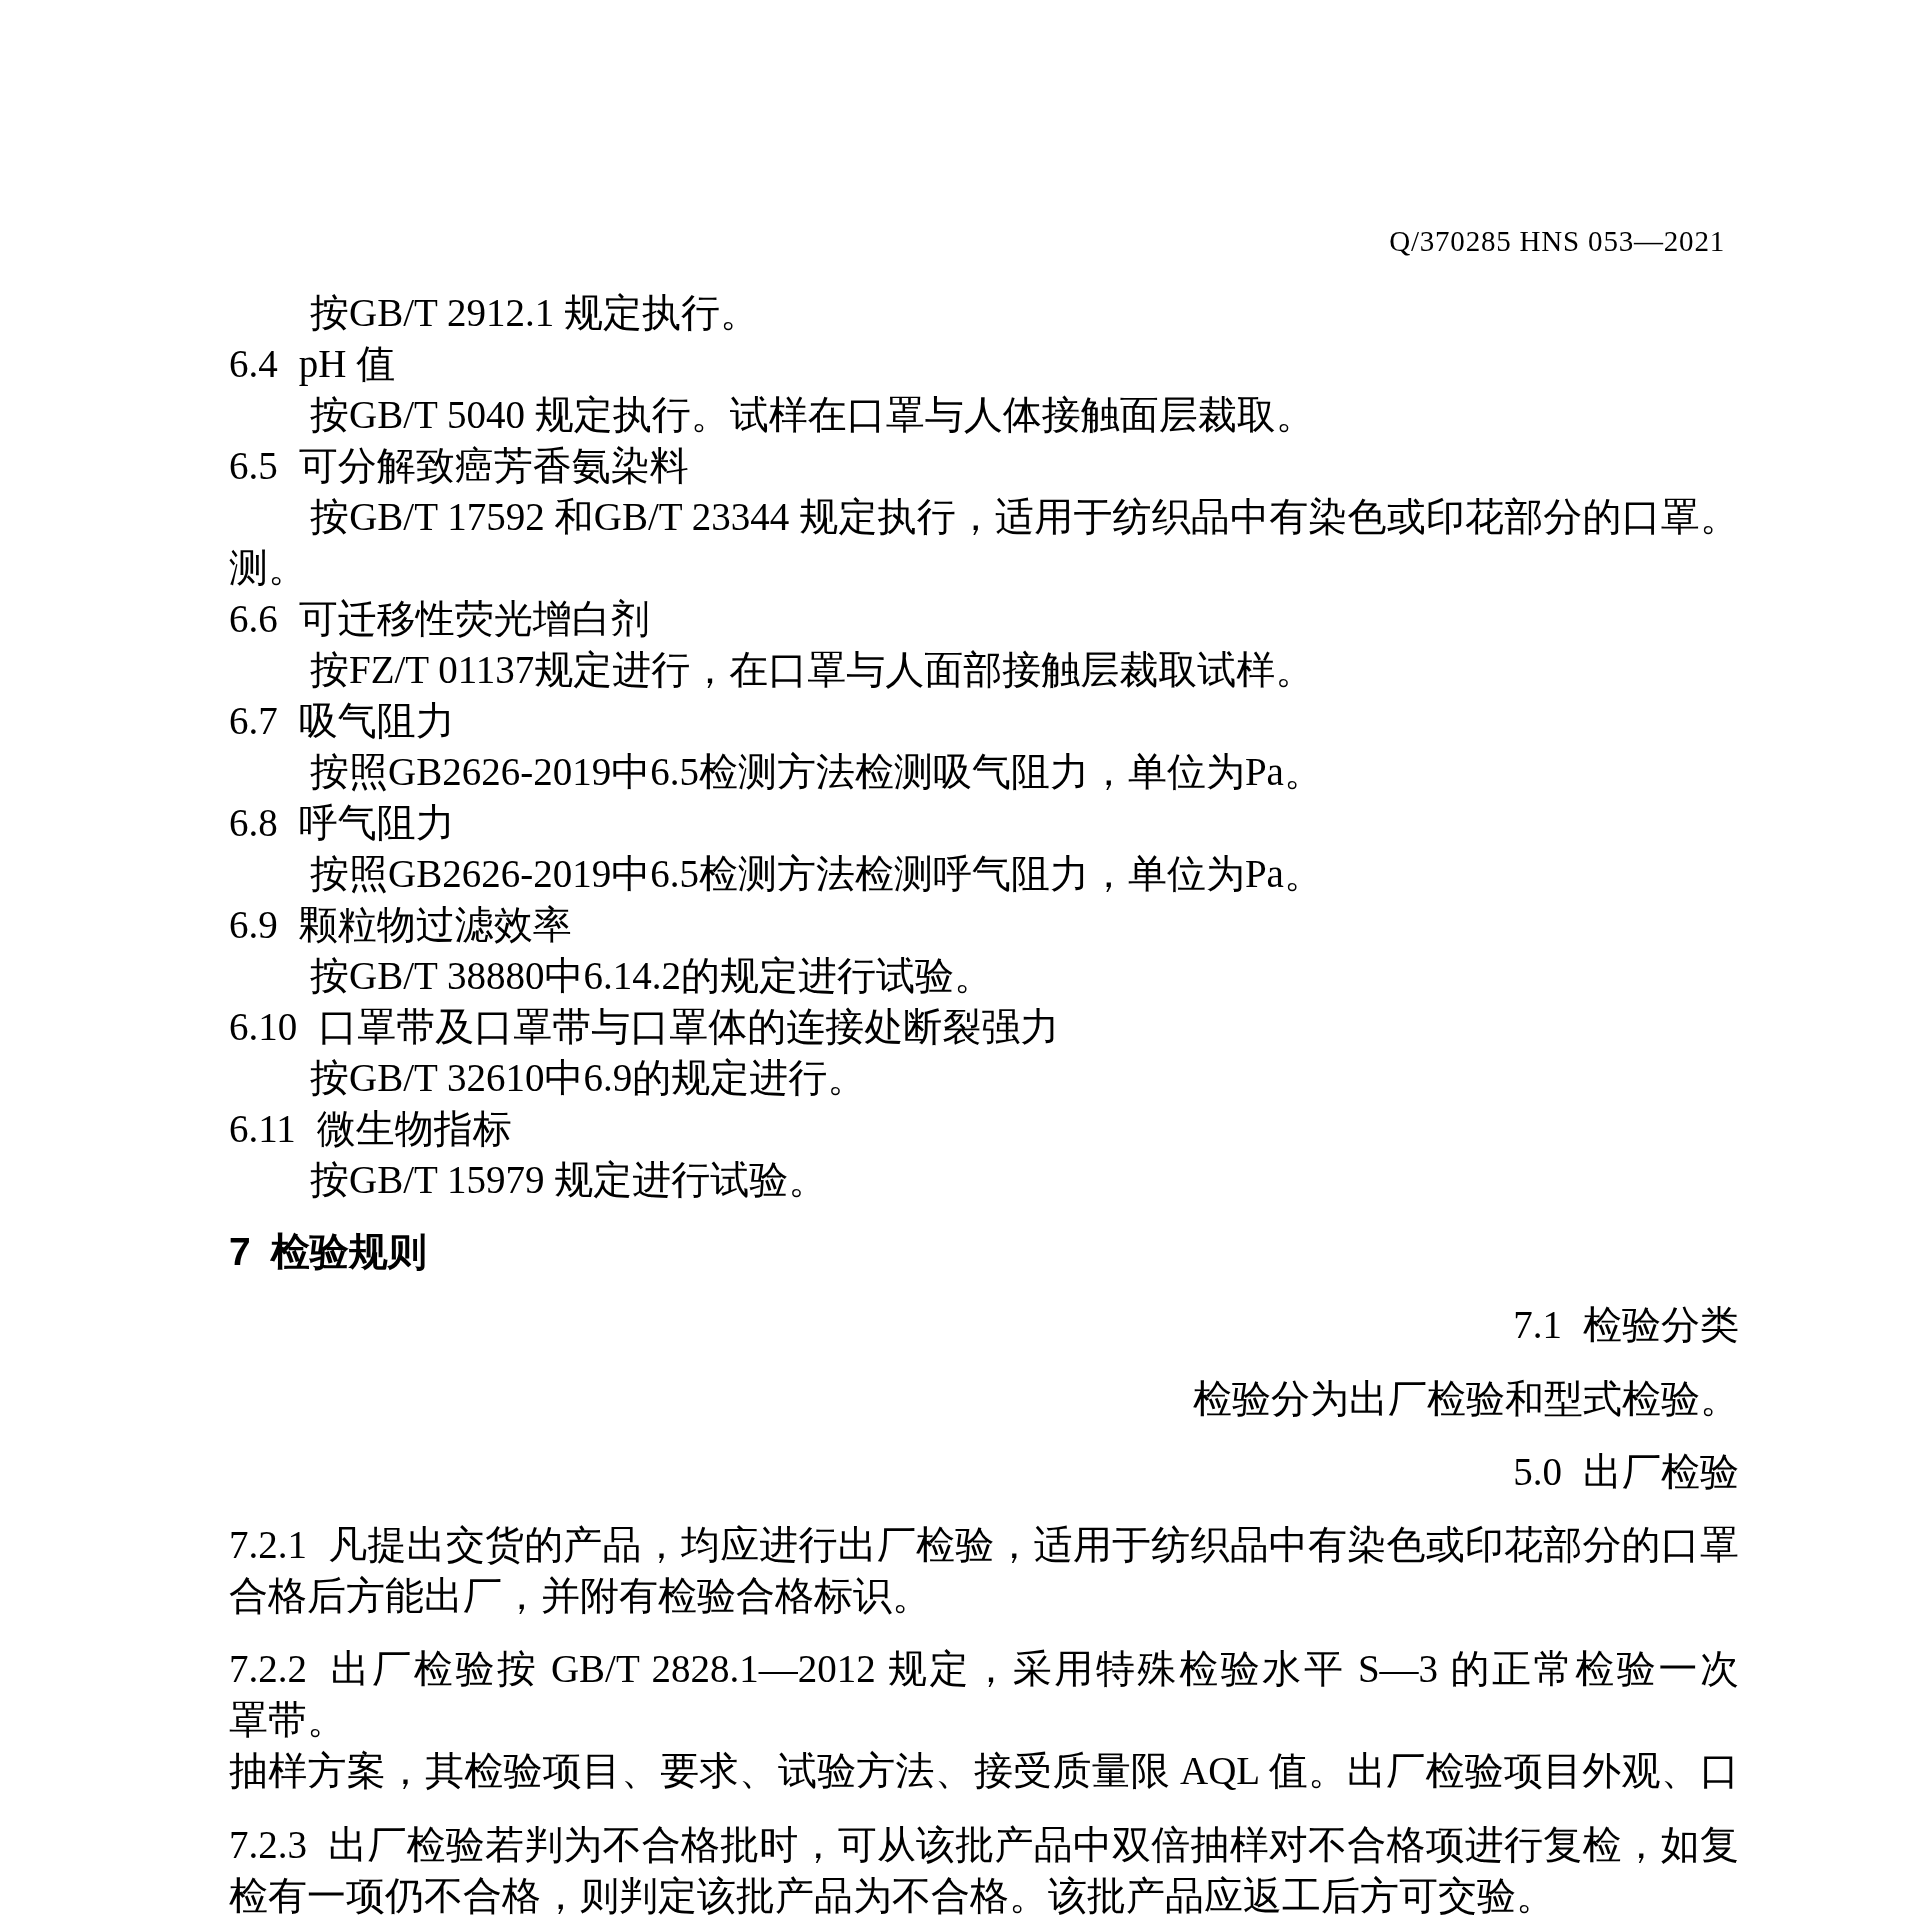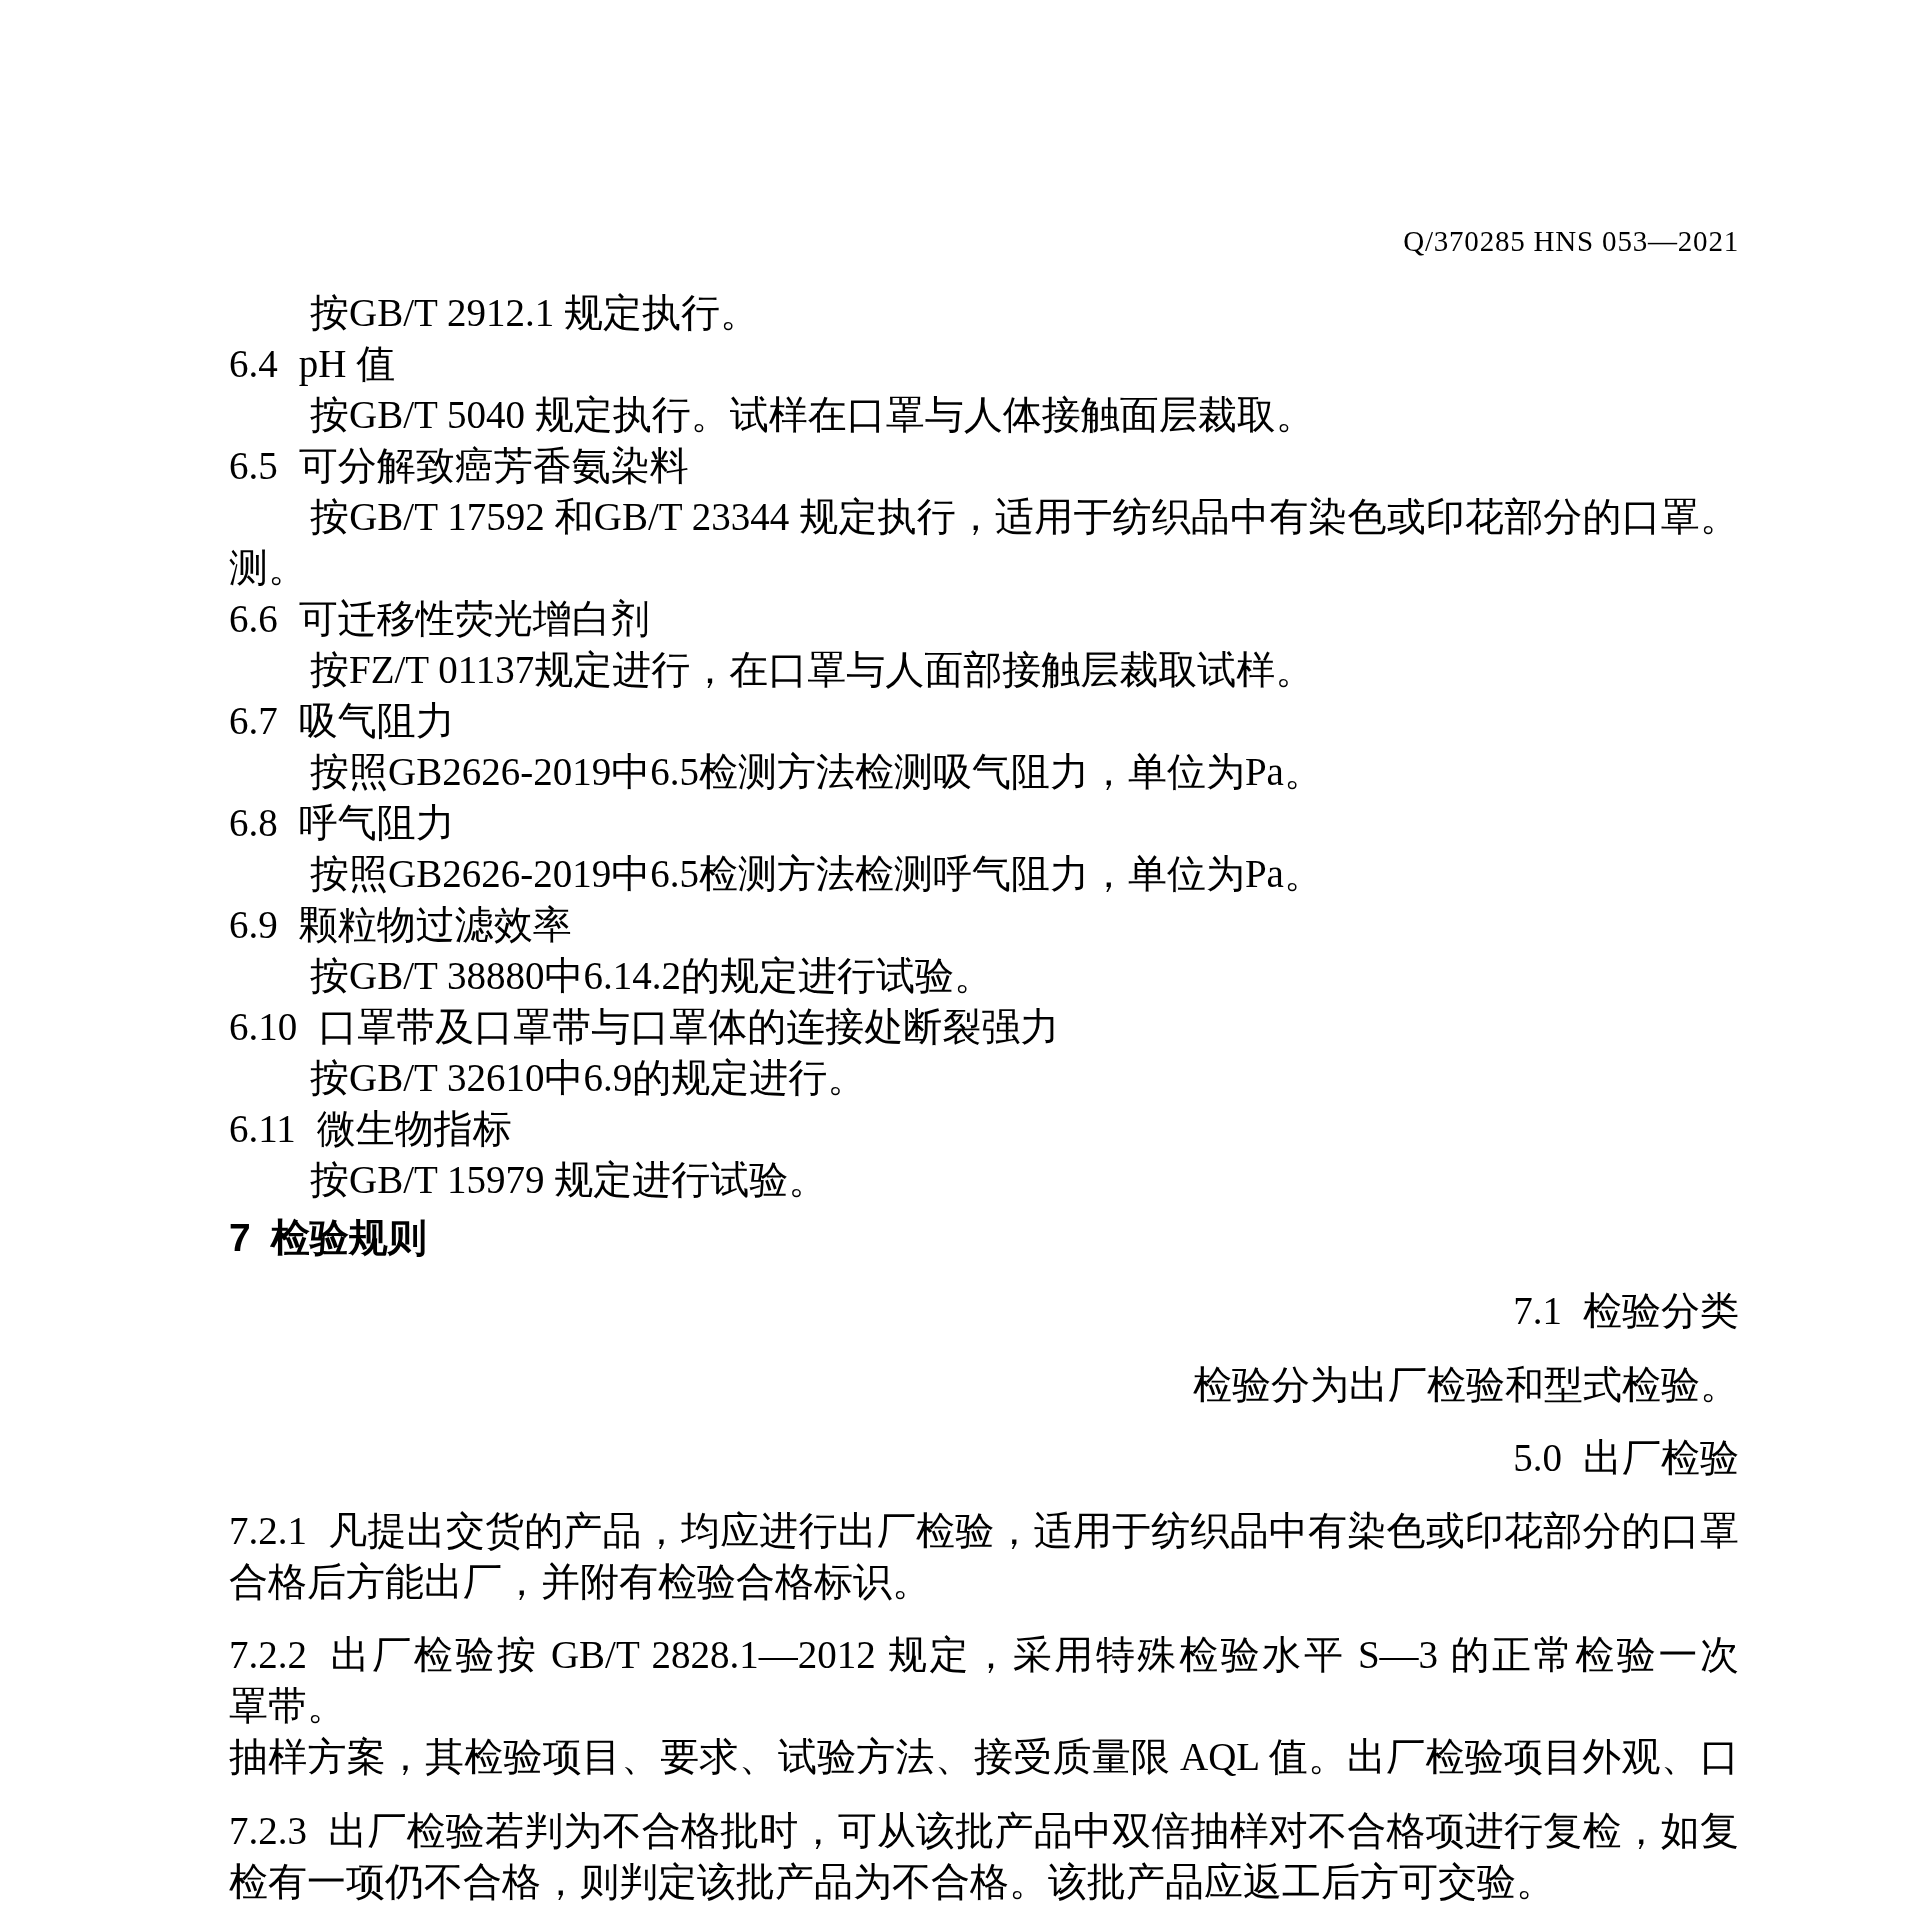--- a/index.html
+++ b/index.html
@@ -12,21 +12,21 @@
     width: 1911px;
     height: 2703px;
     background: #ffffff;
     color: #000000;
     font-family: "Liberation Serif", "DejaVu Serif", serif;
     overflow: hidden;
   }
   .doc-code {
     position: absolute;
     top: 225px;
-    right: 172px;
+    right: 186px;
     font-size: 29px;
     letter-spacing: 0.8px;
     white-space: nowrap;
   }
   .content {
     position: absolute;
     left: 229px;
     top: 287px;
     width: 1510px;
     font-size: 39px;
@@ -38,21 +38,21 @@
   }
   .indent { text-indent: 81px; }
   .flush  { text-indent: 0; }
   .sep    { margin-top: 22.3px; text-align: right; }
   .justify {
     text-align: justify;
     text-align-last: justify;
   }
   .clause .num { margin-right: 21px; }
   .chapter {
-    margin-top: 7px;
+    margin-top: 21px;
     font-family: "Liberation Sans", "DejaVu Sans", sans-serif;
     font-weight: 700;
     font-size: 39px;
   }
   .chapter .num { margin-right: 20px; }
 </style>
 </head>
 <body>
 
 <div class="page">

